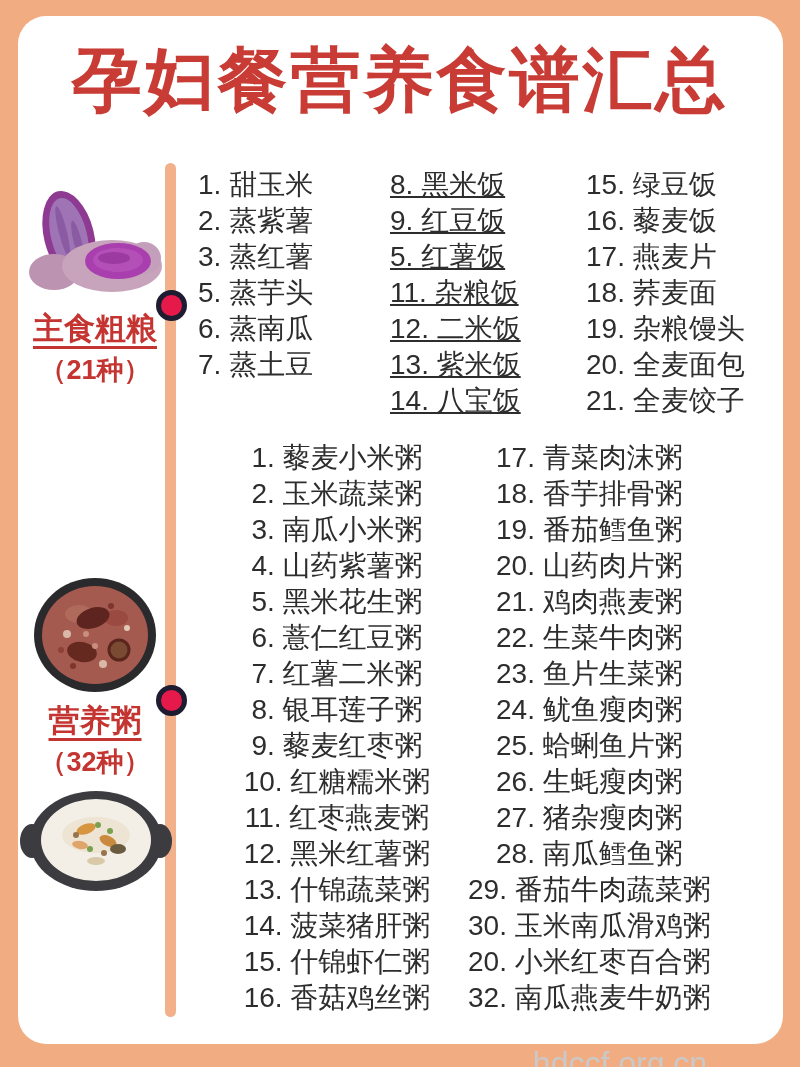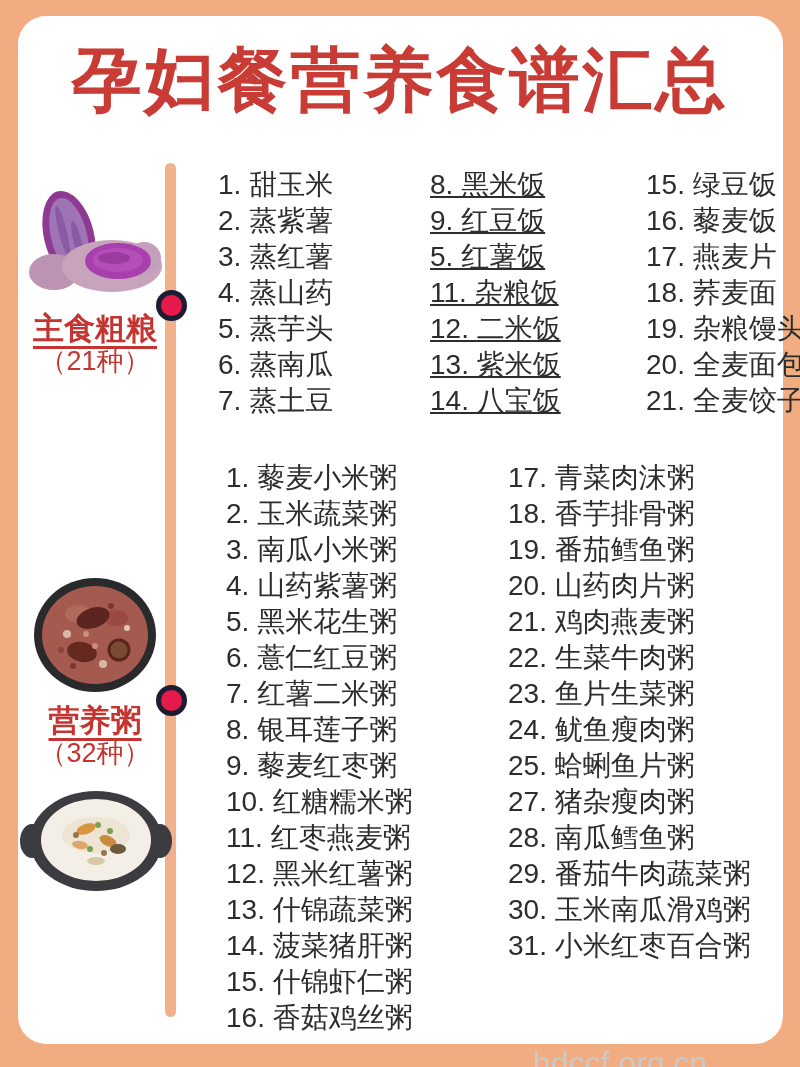--- a/index.html
+++ b/index.html
@@ -46,39 +46,39 @@
     position:absolute;left:12px;width:166px;text-align:center;
     color:var(--label-red);font-weight:800;
   }
   .side-label .name{
     font-size:31px;line-height:34px;
     text-decoration:underline;
     text-decoration-thickness:3px;
     text-underline-offset:7px;
   }
   .side-label .count{
-    font-size:27px;line-height:30px;font-weight:400;
+    font-size:27px;line-height:30px;margin-top:9px;font-weight:700;
   }
   .lbl1{top:312px;}
   .lbl2{top:704px;}
   .photo{position:absolute;}
   .photo svg{display:block;width:100%;height:100%;}
   .ph-potato{left:24px;top:188px;width:138px;height:106px;}
   .ph-redporridge{left:31px;top:576px;width:128px;height:118px;}
   .ph-whiteporridge{left:20px;top:789px;width:152px;height:104px;}
   .list{
     position:absolute;display:flex;
     color:var(--text-dark);
     font-size:28px;line-height:36px;
   }
-  .list .col{display:flex;flex-direction:column;margin-left:20px;}
+  .list .col{display:flex;flex-direction:column;}
   #section-0{left:198px;top:167px;}
   #section-0 .col:nth-child(1){width:192px;}
   #section-0 .col:nth-child(2){width:196px;text-decoration:underline;}
-  #section-1{left:206px;top:460px;}
+  #section-1{left:206px;top:440px;text-align:center;}
   #section-1 .col:nth-child(1){width:262px;}
   .item{white-space:nowrap;}
   .watermark{
     position:absolute;left:470px;top:1008px;width:300px;
     text-align:center;
     font-size:32px;color:var(--watermark-gray);margin-top:37px;
   }
 </style>
 </head>
 <body>
@@ -156,21 +156,20 @@
   <div class="side-label lbl2">
     <div class="name">营养粥</div>
     <div class="count">（32种）</div>
   </div>
 
   <div class="list" id="section-0">
       <div class="col">
         <div class="item">1. 甜玉米</div>
         <div class="item">2. 蒸紫薯</div>
         <div class="item">3. 蒸红薯</div>
-        <div class="item">4. 蒸山药</div>
         <div class="item">5. 蒸芋头</div>
         <div class="item">6. 蒸南瓜</div>
         <div class="item">7. 蒸土豆</div>
       </div>
       <div class="col">
         <div class="item">8. 黑米饭</div>
         <div class="item">9. 红豆饭</div>
         <div class="item">5. 红薯饭</div>
         <div class="item">11. 杂粮饭</div>
         <div class="item">12. 二米饭</div>
@@ -209,22 +208,24 @@
       <div class="col">
         <div class="item">17. 青菜肉沫粥</div>
         <div class="item">18. 香芋排骨粥</div>
         <div class="item">19. 番茄鳕鱼粥</div>
         <div class="item">20. 山药肉片粥</div>
         <div class="item">21. 鸡肉燕麦粥</div>
         <div class="item">22. 生菜牛肉粥</div>
         <div class="item">23. 鱼片生菜粥</div>
         <div class="item">24. 鱿鱼瘦肉粥</div>
         <div class="item">25. 蛤蜊鱼片粥</div>
+        <div class="item">26. 生蚝瘦肉粥</div>
         <div class="item">27. 猪杂瘦肉粥</div>
         <div class="item">28. 南瓜鳕鱼粥</div>
         <div class="item">29. 番茄牛肉蔬菜粥</div>
         <div class="item">30. 玉米南瓜滑鸡粥</div>
-        <div class="item">31. 小米红枣百合粥</div>
+        <div class="item">20. 小米红枣百合粥</div>
+        <div class="item">32. 南瓜燕麦牛奶粥</div>
       </div>
     </div>
 
   <div class="watermark">hdccf.org.cn</div>
 </div>
 
 </body></html>

